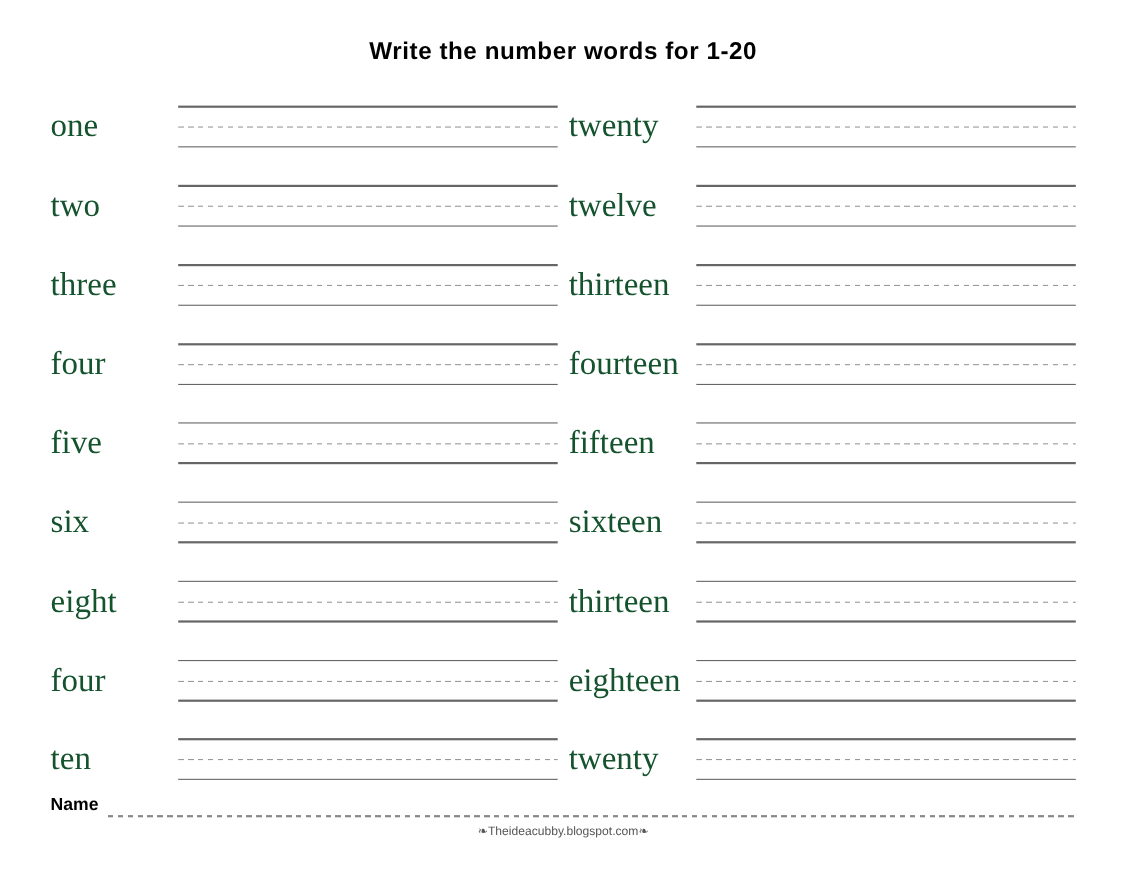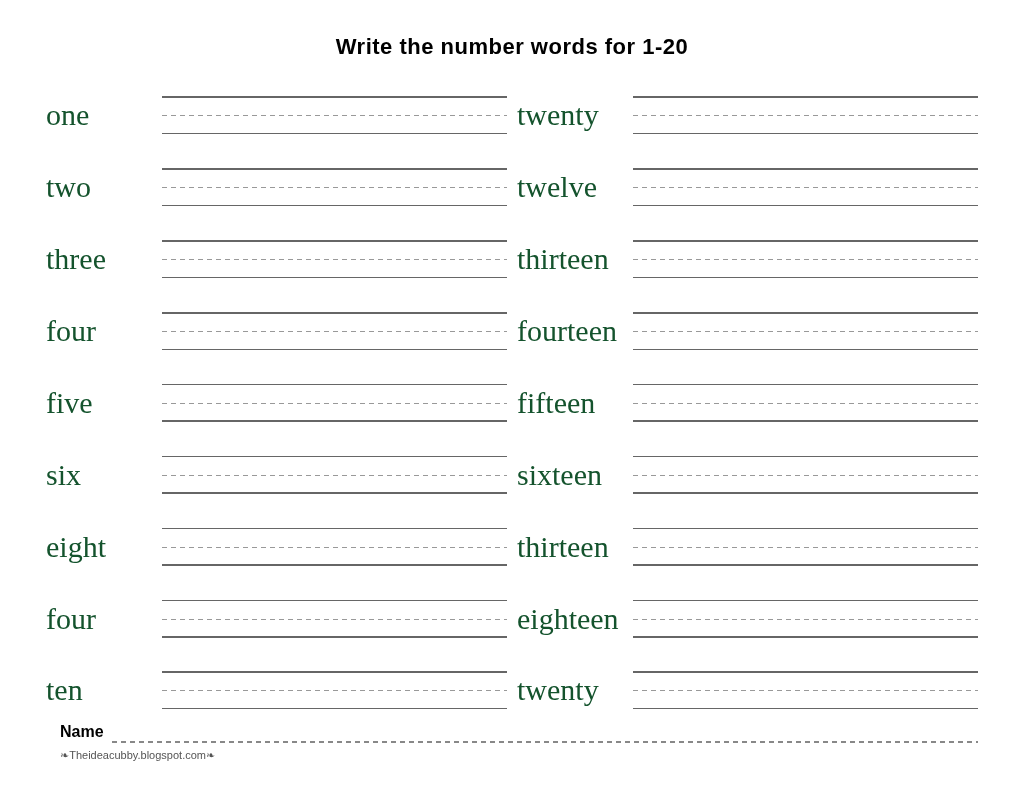--- a/index.html
+++ b/index.html
@@ -117,22 +117,22 @@
         #999 0,
         #999 5px,
         transparent 5px,
         transparent 9px
       );
     }
 
     .footer {
       display: flex;
       flex-direction: column;
+      align-items: center;
       margin-top: 6px;
-      margin-left: 14px;
     }
 
     .name-row {
       display: flex;
       align-items: flex-end;
       gap: 8px;
       width: 100%;
       margin-bottom: 4px;
     }
 

